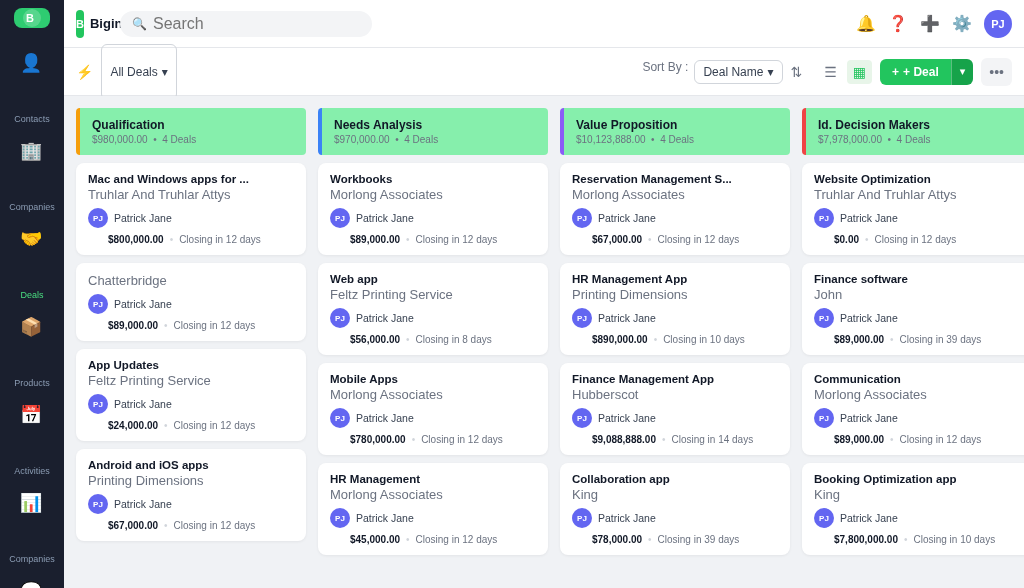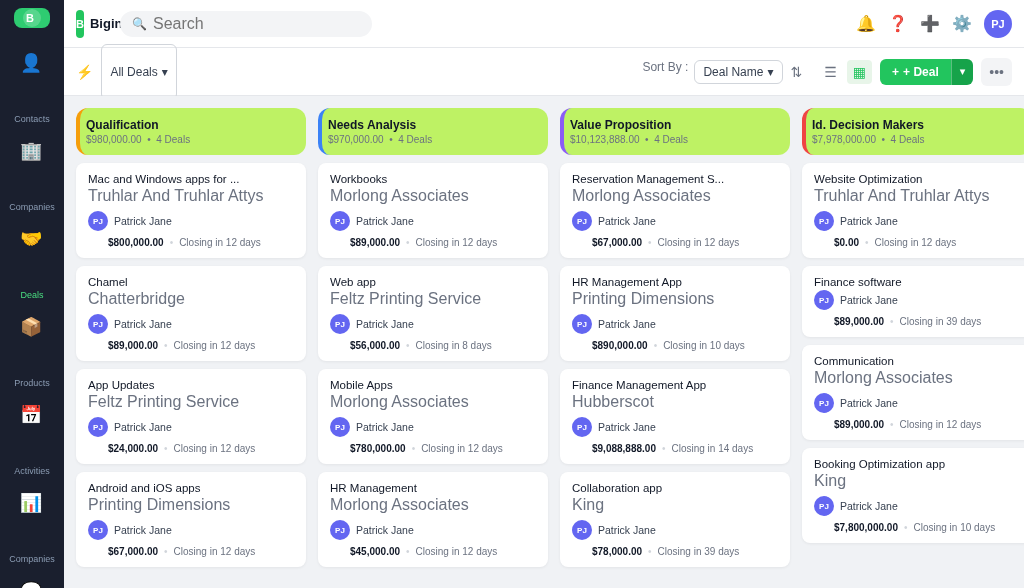--- a/index.html
+++ b/index.html
@@ -110,41 +110,41 @@
       display: flex; padding: 12px; gap: 12px;
       background: #f0f2f5;
     }
 
     .kanban-column {
       width: 230px; flex-shrink: 0;
       display: flex; flex-direction: column; gap: 8px;
     }
 
     .column-header {
-      background: #bef264; border-radius: 12px;
-      padding: 10px 6px;
+      background: #86efac; border-radius: 4px;
+      padding: 10px 12px;
       border-left: 4px solid #e5e7eb;
     }
     .column-header.qualification { border-left-color: #f59e0b; }
     .column-header.needs-analysis { border-left-color: #3b82f6; }
     .column-header.value-prop { border-left-color: #8b5cf6; }
     .column-header.decision-makers { border-left-color: #ef4444; }
 
     .column-title { font-weight: 700; font-size: 12px; color: #111827; }
     .column-meta { font-size: 10px; color: #6b7280; margin-top: 2px; }
     .column-meta span { color: #6b7280; }
 
     .deal-card {
       background: #fff; border-radius: 8px;
       padding: 10px 12px;
       box-shadow: 0 1px 3px rgba(0,0,0,0.06);
       cursor: pointer;
     }
-    .deal-title { font-weight: 400; font-size: 11.5px; color: #111827; margin-bottom: 2px; }
-    .deal-company { font-size: 16px; color: #6b7280; margin-bottom: 6px; }
+    .deal-title { font-weight: 700; font-size: 11.5px; color: #111827; margin-bottom: 2px; }
+    .deal-company { font-size: 13px; color: #6b7280; margin-bottom: 6px; }
     .deal-owner { display: flex; align-items: center; gap: 6px; margin-bottom: 6px; }
     .owner-avatar {
       width: 20px; height: 20px; border-radius: 50%;
       background: #6366f1; display: flex; align-items: center; justify-content: center;
       color: white; font-size: 8px; font-weight: bold; flex-shrink: 0;
     }
     .owner-name { font-size: 10.5px; color: #374151; text-align: right; }
     .deal-footer { display: flex; align-items: center; gap: 6px; font-size: 10px; color: #6b7280; padding-left: 20px; }
     .deal-amount { font-weight: 600; color: #111827; }
     .deal-dot { color: #d1d5db; }
@@ -266,21 +266,20 @@
         <div class="owner-avatar">PJ</div>
         <span class="owner-name">Patrick Jane</span>
       </div>
       <div class="deal-footer">
         <span class="deal-amount">$800,000.00</span>
         <span class="deal-dot">•</span>
         <span>Closing in 12 days</span>
       </div>
     </div>
         <div class="deal-card">
-      <div class="deal-title">Chamel</div>
       <div class="deal-company">Chatterbridge</div>
       <div class="deal-owner">
         <div class="owner-avatar">PJ</div>
         <span class="owner-name">Patrick Jane</span>
       </div>
       <div class="deal-footer">
         <span class="deal-amount">$89,000.00</span>
         <span class="deal-dot">•</span>
         <span>Closing in 12 days</span>
       </div>
@@ -441,20 +440,21 @@
         <span class="owner-name">Patrick Jane</span>
       </div>
       <div class="deal-footer">
         <span class="deal-amount">$0.00</span>
         <span class="deal-dot">•</span>
         <span>Closing in 12 days</span>
       </div>
     </div>
         <div class="deal-card">
       <div class="deal-title">Finance software</div>
+      <div class="deal-company">John</div>
       <div class="deal-owner">
         <div class="owner-avatar">PJ</div>
         <span class="owner-name">Patrick Jane</span>
       </div>
       <div class="deal-footer">
         <span class="deal-amount">$89,000.00</span>
         <span class="deal-dot">•</span>
         <span>Closing in 39 days</span>
       </div>
     </div>

